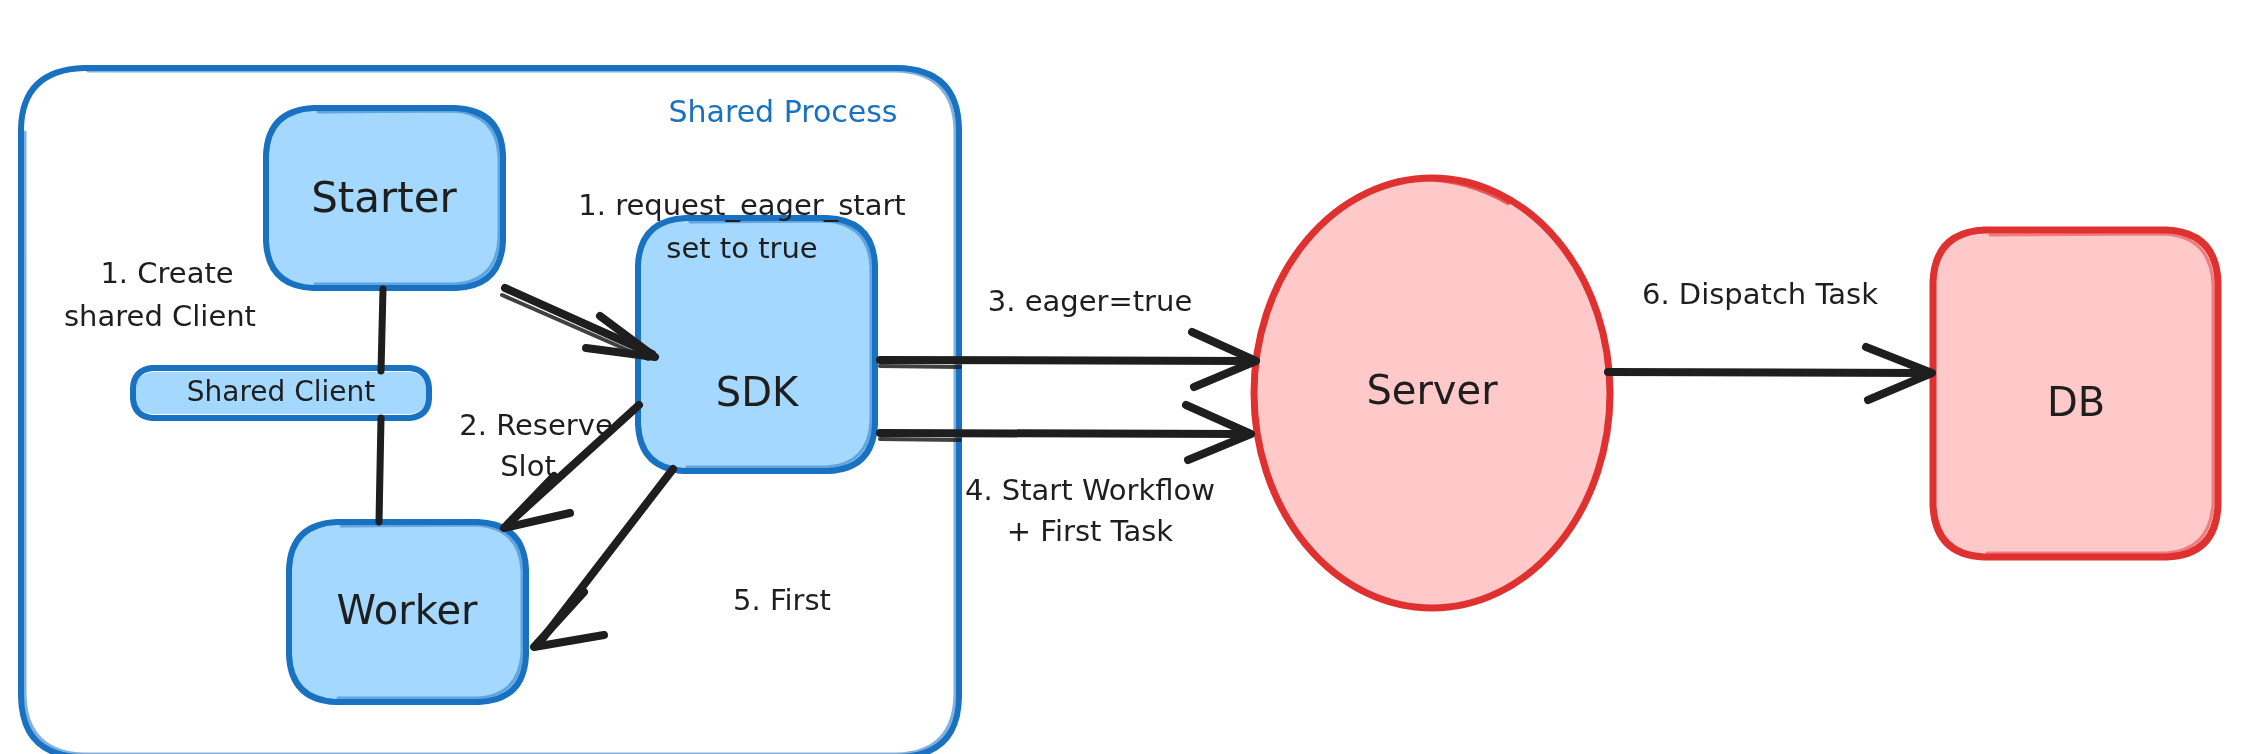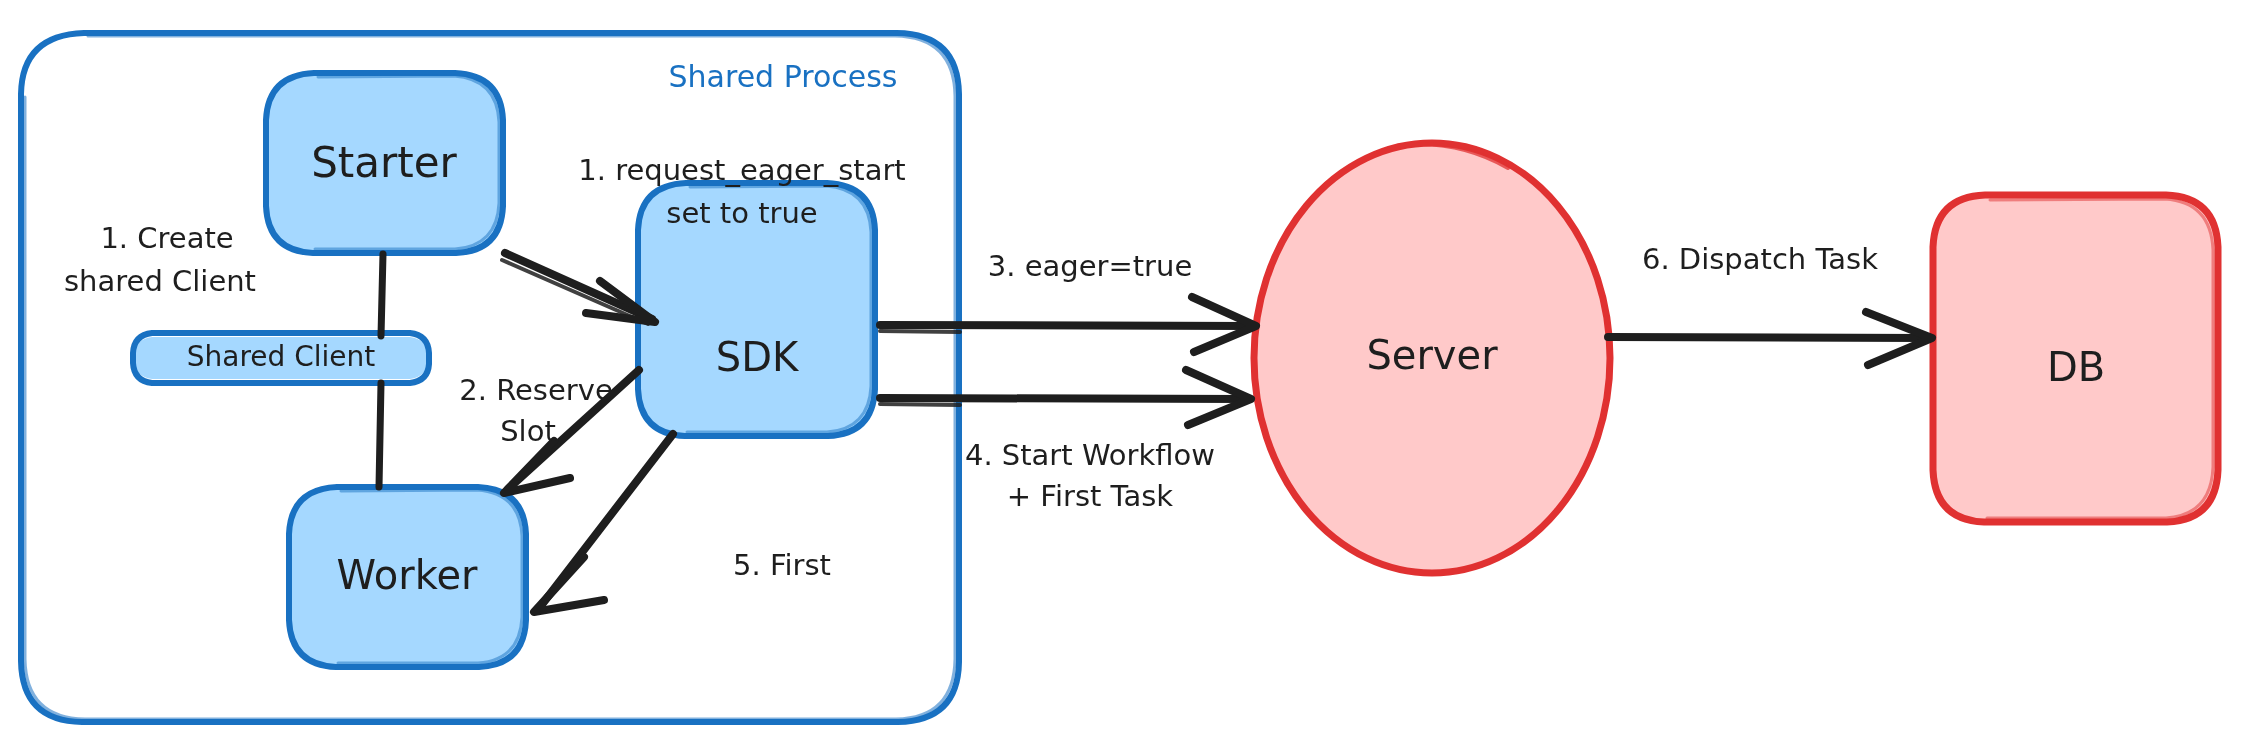--- a/index.html
+++ b/index.html
@@ -12,20 +12,21 @@
     width: 2248px;
     height: 754px;
     font-family: "DejaVu Sans", sans-serif;
     overflow: hidden;
   }
   #stage {
     position: relative;
     width: 2248px;
     height: 572px;
     background: #ffffff;
+    margin-top: 35px;
   }
   svg#canvas {
     position: absolute;
     left: 0;
     top: 0;
     width: 2248px;
     height: 754px;
   }
   .node-label {
     font-family: "DejaVu Sans", sans-serif;

